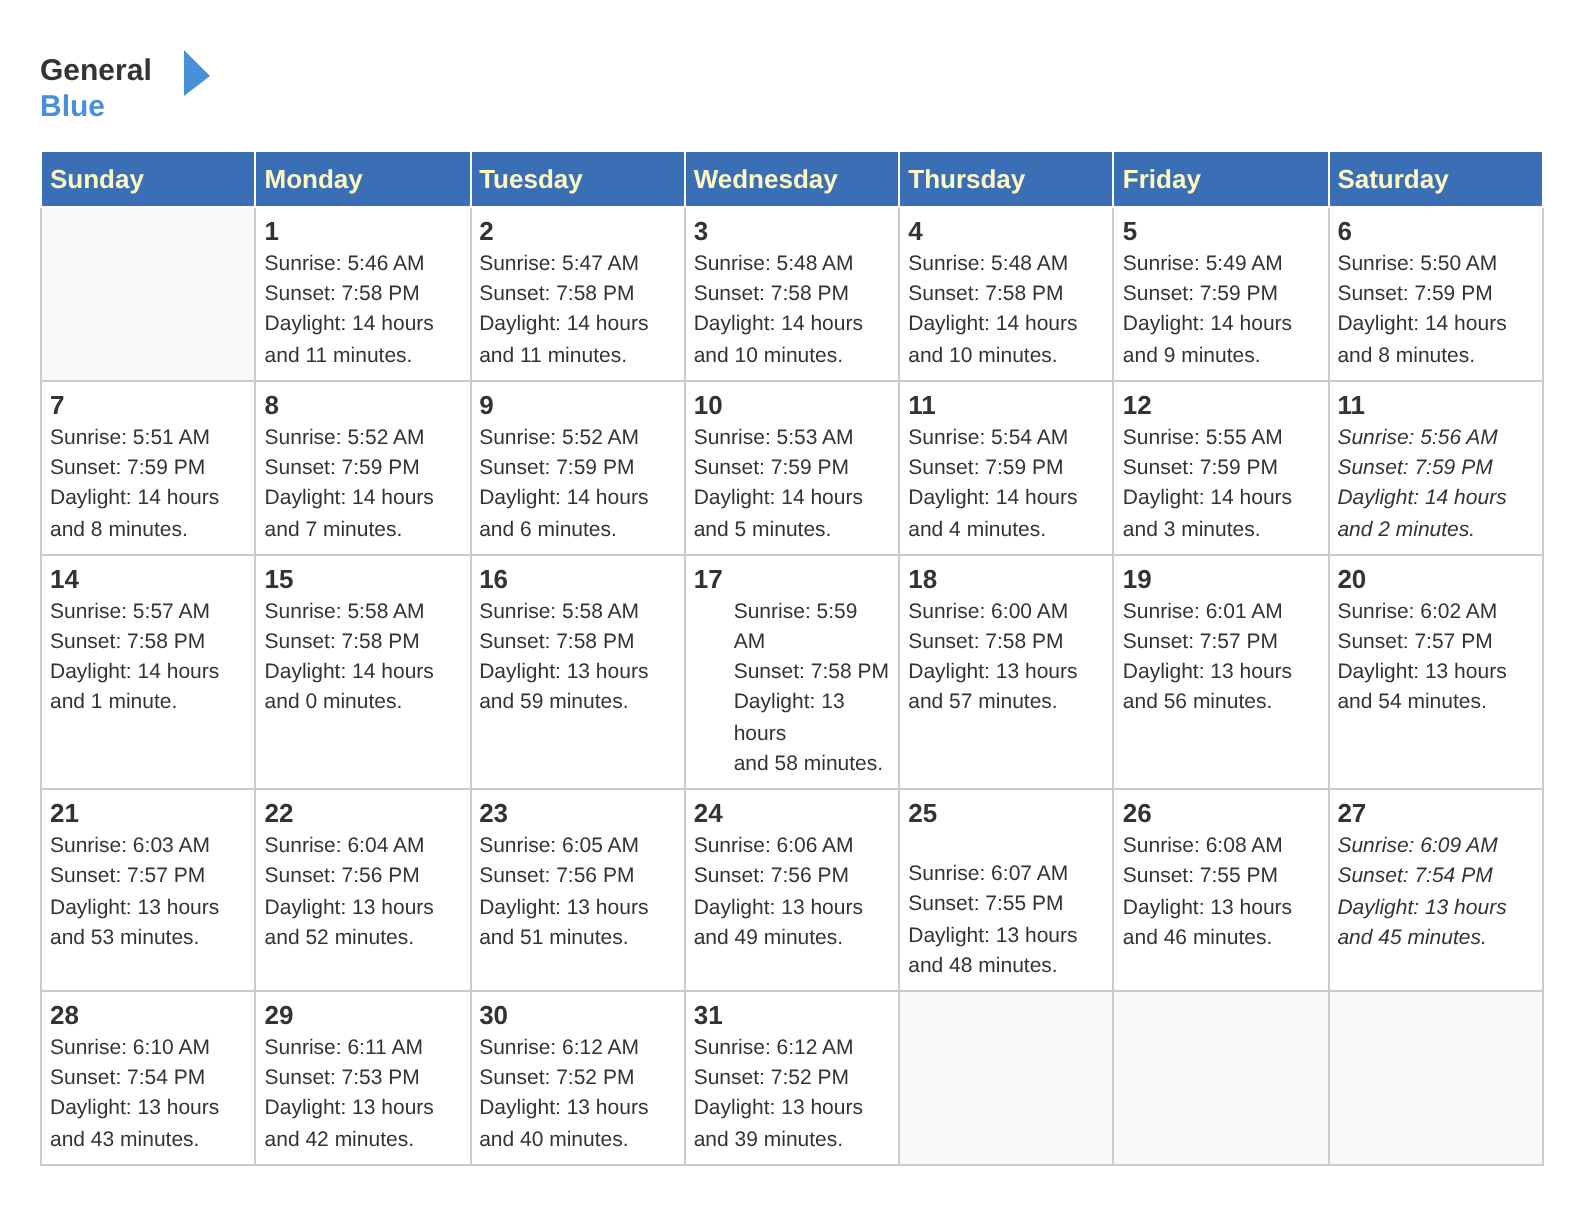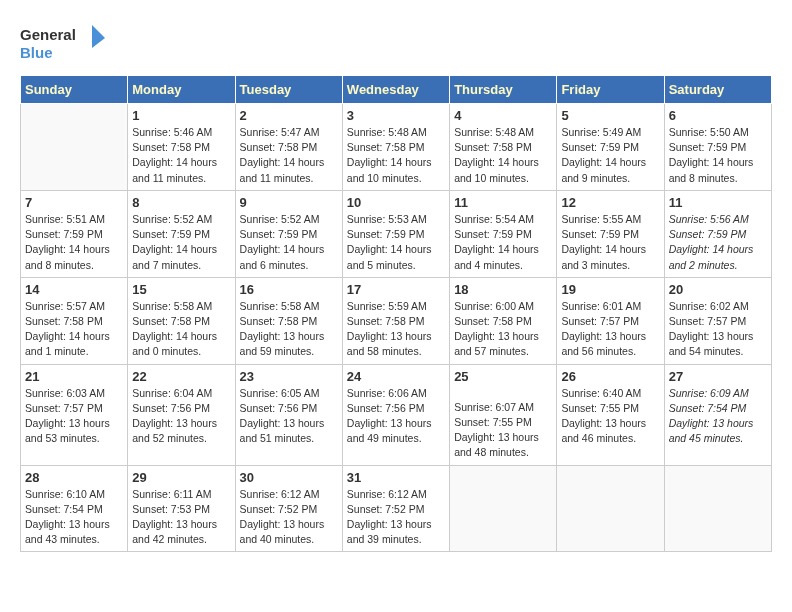--- a/index.html
+++ b/index.html
@@ -212,21 +212,21 @@
         </td>
         <td>
           <div class="day-num">16</div>
           <div class="day-info" style="white-space: pre-line;">Sunrise: 5:58 AM
 Sunset: 7:58 PM
 Daylight: 13 hours
 and 59 minutes.</div>
         </td>
         <td>
           <div class="day-num">17</div>
-          <div class="day-info" style="white-space: pre-line;">Sunrise: 5:59 AM
+          <div class="day-info" style="white-space: pre-line; margin-left: 20px;">Sunrise: 5:59 AM
 Sunset: 7:58 PM
 Daylight: 13 hours
 and 58 minutes.</div>
         </td>
         <td>
           <div class="day-num">18</div>
           <div class="day-info" style="white-space: pre-line;">Sunrise: 6:00 AM
 Sunset: 7:58 PM
 Daylight: 13 hours
 and 57 minutes.</div>
@@ -277,21 +277,21 @@
         </td>
         <td>
           <div class="day-num">25</div>
           <div class="day-info" style="white-space: pre-line; margin-top: 16px;">Sunrise: 6:07 AM
 Sunset: 7:55 PM
 Daylight: 13 hours
 and 48 minutes.</div>
         </td>
         <td>
           <div class="day-num">26</div>
-          <div class="day-info" style="white-space: pre-line;">Sunrise: 6:40 AM
+          <div class="day-info" style="white-space: pre-line;">Sunrise: 6:08 AM
 Sunset: 7:55 PM
 Daylight: 13 hours
 and 46 minutes.</div>
         </td>
         <td>
           <div class="day-num">27</div>
           <div class="day-info" style="white-space: pre-line; font-style: italic;">Sunrise: 6:09 AM
 Sunset: 7:54 PM
 Daylight: 13 hours
 and 45 minutes.</div>

